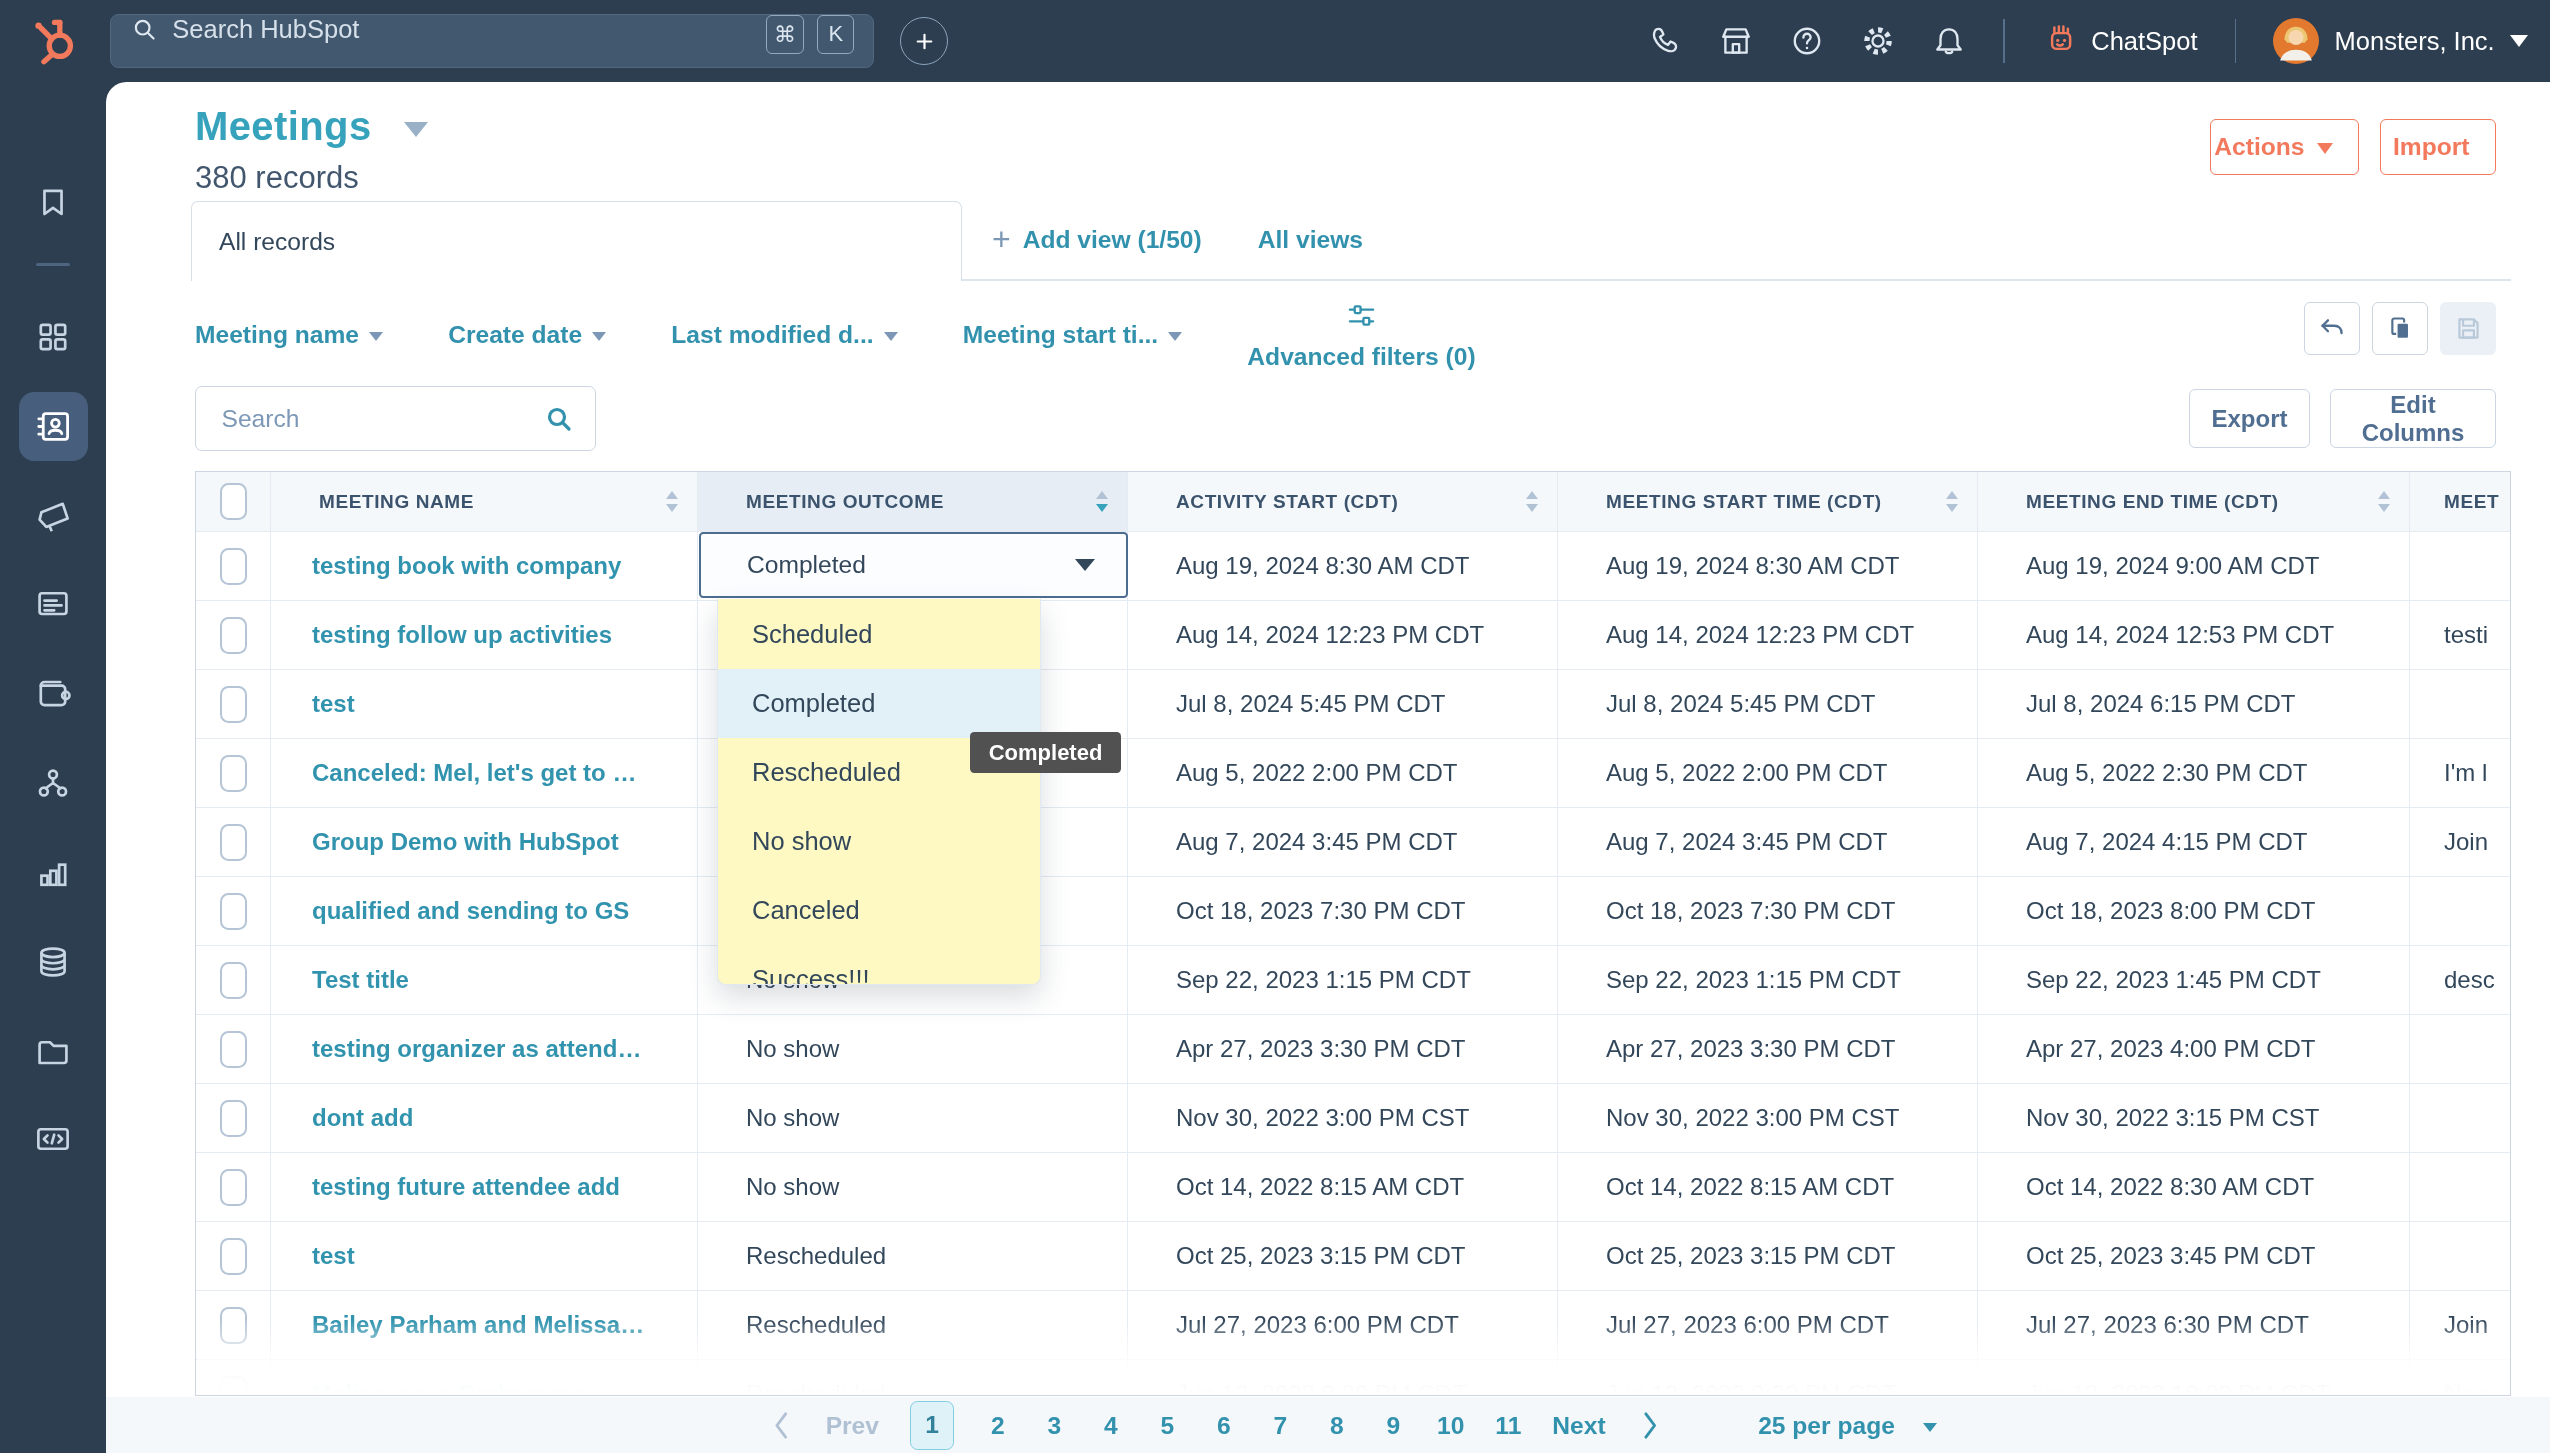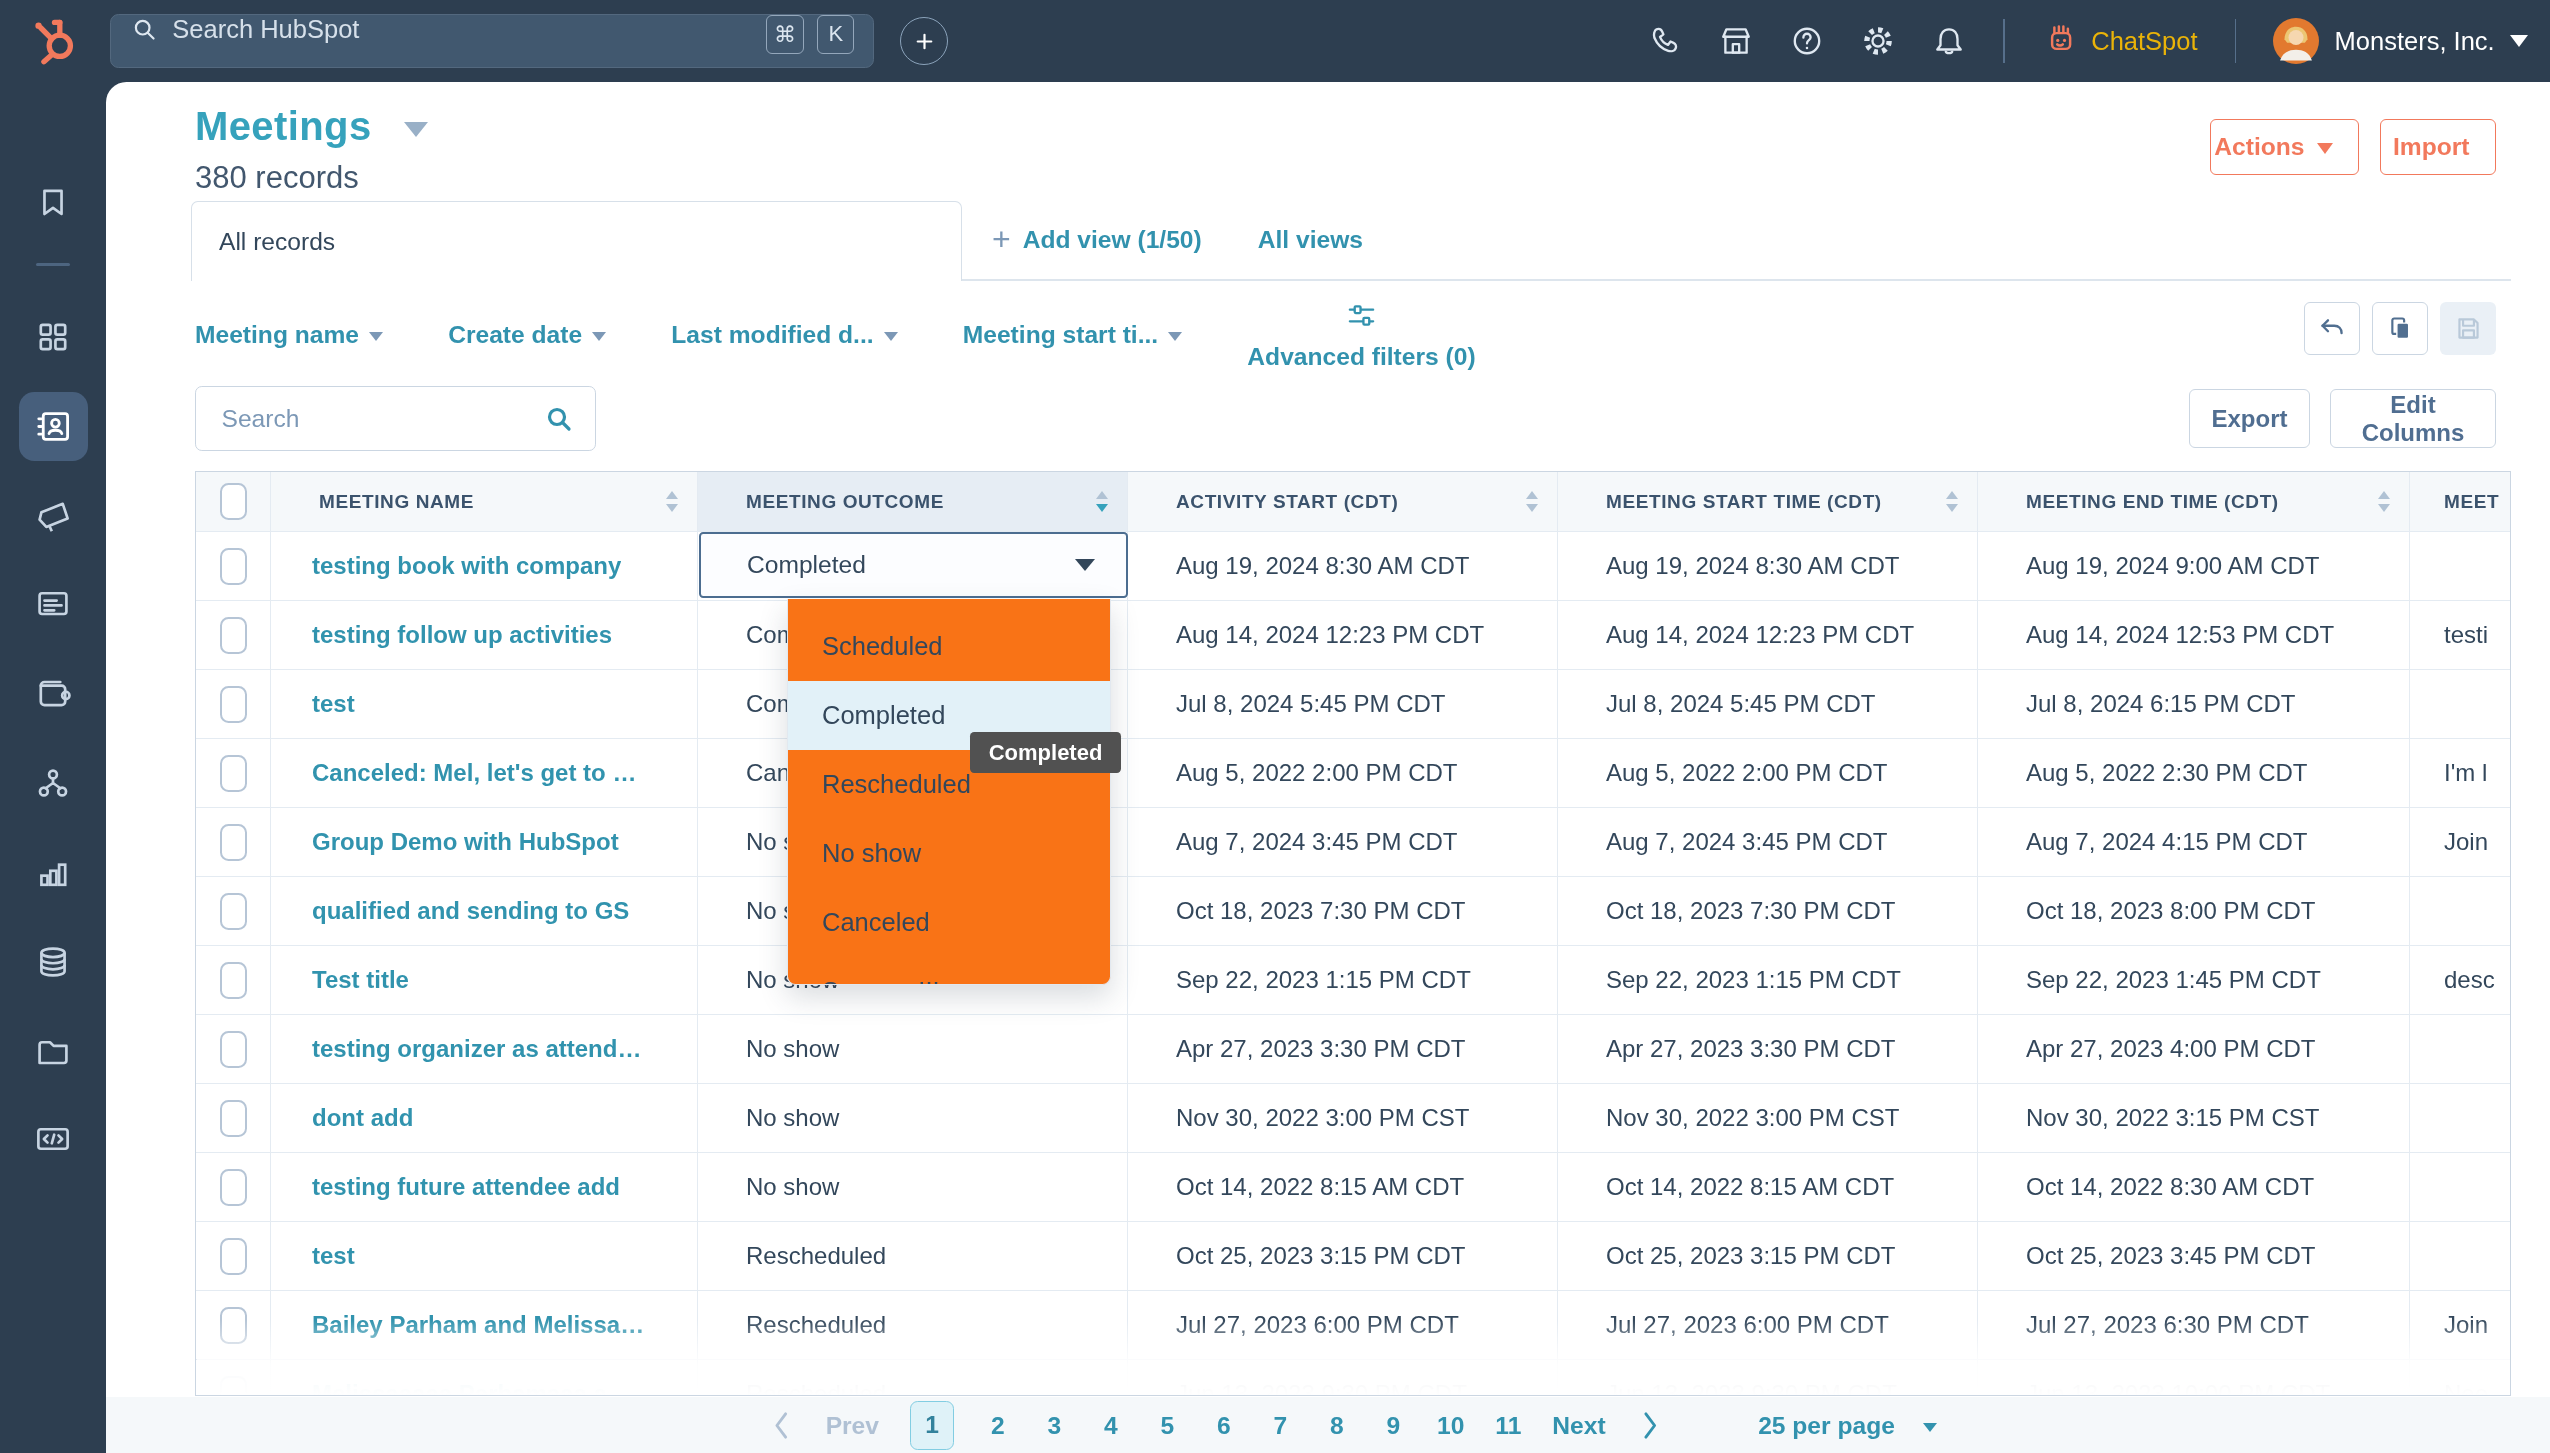--- a/index.html
+++ b/index.html
@@ -11,21 +11,21 @@
   .logo { position:absolute; left:29px; top:15.3px; width:51px; height:51px; }
   .nav-search { position:absolute; left:110px; top:13.6px; width:764px; height:54px; background:#41586f; border:0.8px solid #53687e; border-radius:8.5px; display:flex; align-items:flex-start; padding:0 18.7px; gap:13.6px; }
   .nav-search input { flex:1; background:transparent; border:none; outline:none; color:#eef3f8; font-size:25.5px; font-family:inherit; }
   .nav-search input::placeholder { color:#dfe8f1; opacity:.95; }
   .keycap { min-width:37px; height:39px; border:1.7px solid #94a7bb; border-radius:6px; color:#dbe5ef; font-size:22px; display:flex; align-items:center; justify-content:center; padding:0 6.8px; }
   .keycap.cmd { font-family:"DejaVu Sans", sans-serif; }
   .nav-plus { position:absolute; left:900px; top:17px; width:48px; height:48px; border:1.7px solid #8ba3bb; border-radius:50%; color:#ffffff; display:flex; align-items:center; justify-content:center; }
   .nav-right { position:absolute; right:22px; top:0; height:82px; display:flex; align-items:center; gap:37px; color:#dfe8f1; }
   .nav-ic { width:34px; height:34px; color:#dfe8f1; }
   .nav-divider { width:1.7px; height:44px; background:#566f8b; }
-  .chatspot { display:flex; align-items:center; gap:13.6px; color:#eab308; font-size:25.5px;text-align:right; }
+  .chatspot { display:flex; align-items:center; gap:13.6px; color:#ffffff; font-size:25.5px;text-align:right; }
   .account { display:flex; align-items:center; gap:15.3px; color:#ffffff; font-size:25.5px; }
   .caret-down { width:0; height:0; border-left:9.3px solid transparent; border-right:9.3px solid transparent; border-top:12px solid #ffffff; }
 
   
   .sidebar { position:absolute; left:0; top:82px; width:106px; height:1372px; }
   .side-ic { position:absolute; left:50%; transform:translate(-50%,-50%); width:39px; height:39px; color:#c7d4e2; }
   .side-divider { position:absolute; left:50%; transform:translateX(-50%); width:34px; height:2.5px; background:#4d6580; border-radius:1.7px; }
   .side-active { position:absolute; left:18.7px; width:69px; height:69px; background:#475f7c; border-radius:15.3px; display:flex; align-items:center; justify-content:center; }
   .side-active .side-ic2 { width:41px; height:41px; color:#ffffff; }
 
@@ -81,21 +81,21 @@
   .sort i { width:0; height:0; border-left:6.8px solid transparent; border-right:6.8px solid transparent; display:block; }
   .sort .up { border-bottom:8.5px solid #b0c2d4; }
   .sort .dn { border-top:8.5px solid #b0c2d4; }
   .sort .dn.on { border-top-color:#36a2bc; }
   .checkbox { width:27px; height:37px; border:2.5px solid #b6c5d6; border-radius:8.5px; background:#fff; display:inline-block; }
   .table-fade { position:absolute; left:197px; top:1320px; width:2313px; height:75px; background:linear-gradient(180deg, rgba(255,255,255,0) 0%, rgba(255,255,255,.92) 60%, #ffffff 100%); pointer-events:none; }
 
   
   .select-box { position:absolute; left:699px; top:532px; width:429px; height:66px; background:#fcfdff; border:2.5px solid #4c6d90; border-radius:4.2px; display:flex; align-items:center; padding:0 31px 0 46px; font-size:24.6px; color:#33475b; z-index:5; }
   .select-box .caret { margin-left:auto; width:0; height:0; border-left:10.2px solid transparent; border-right:10.2px solid transparent; border-top:12.7px solid #33475b; }
-  .menu { position:absolute; left:787px; top:599px; width:324px; height:386px; background:#f97316; border:0.8px solid #e2e8ef; border-top:none; border-radius:0 0 8.5px 8.5px; box-shadow:0 12px 29px rgba(45,62,80,.18); overflow:hidden; z-index:6; padding-top:13px; }
+  .menu { position:absolute; left:717px; top:599px; width:324px; height:386px; background:#fef9c3; border:0.8px solid #e2e8ef; border-top:none; border-radius:0 0 8.5px 8.5px; box-shadow:0 12px 29px rgba(45,62,80,.18); overflow:hidden; z-index:6; padding-top:1px; }
   .opt { height:69px; display:flex; align-items:center; padding-left:34px; font-size:25.5px; color:#33475b; }
   .opt.selected { background:#e2f1f8; }
   .tooltip { position:absolute; left:970px; top:732px; height:41px; background:#515151; border-radius:4.2px; color:#ffffff; font-size:22px; font-weight:bold; display:flex; align-items:center; padding:0 18.7px; z-index:7; }
 
   
   .pagination { position:absolute; left:195px; top:1397px; width:2316px; height:57px; display:flex; align-items:center; justify-content:center; gap:31px; font-size:24.6px; font-weight:bold; }
   .pg-chev { width:25.5px; height:31px; }
   .pg-chev.dis { color:#b0c1d4; }
   .pg-chev.en { color:#3292ae; }
   .pg-prev { color:#b0c1d4; }

